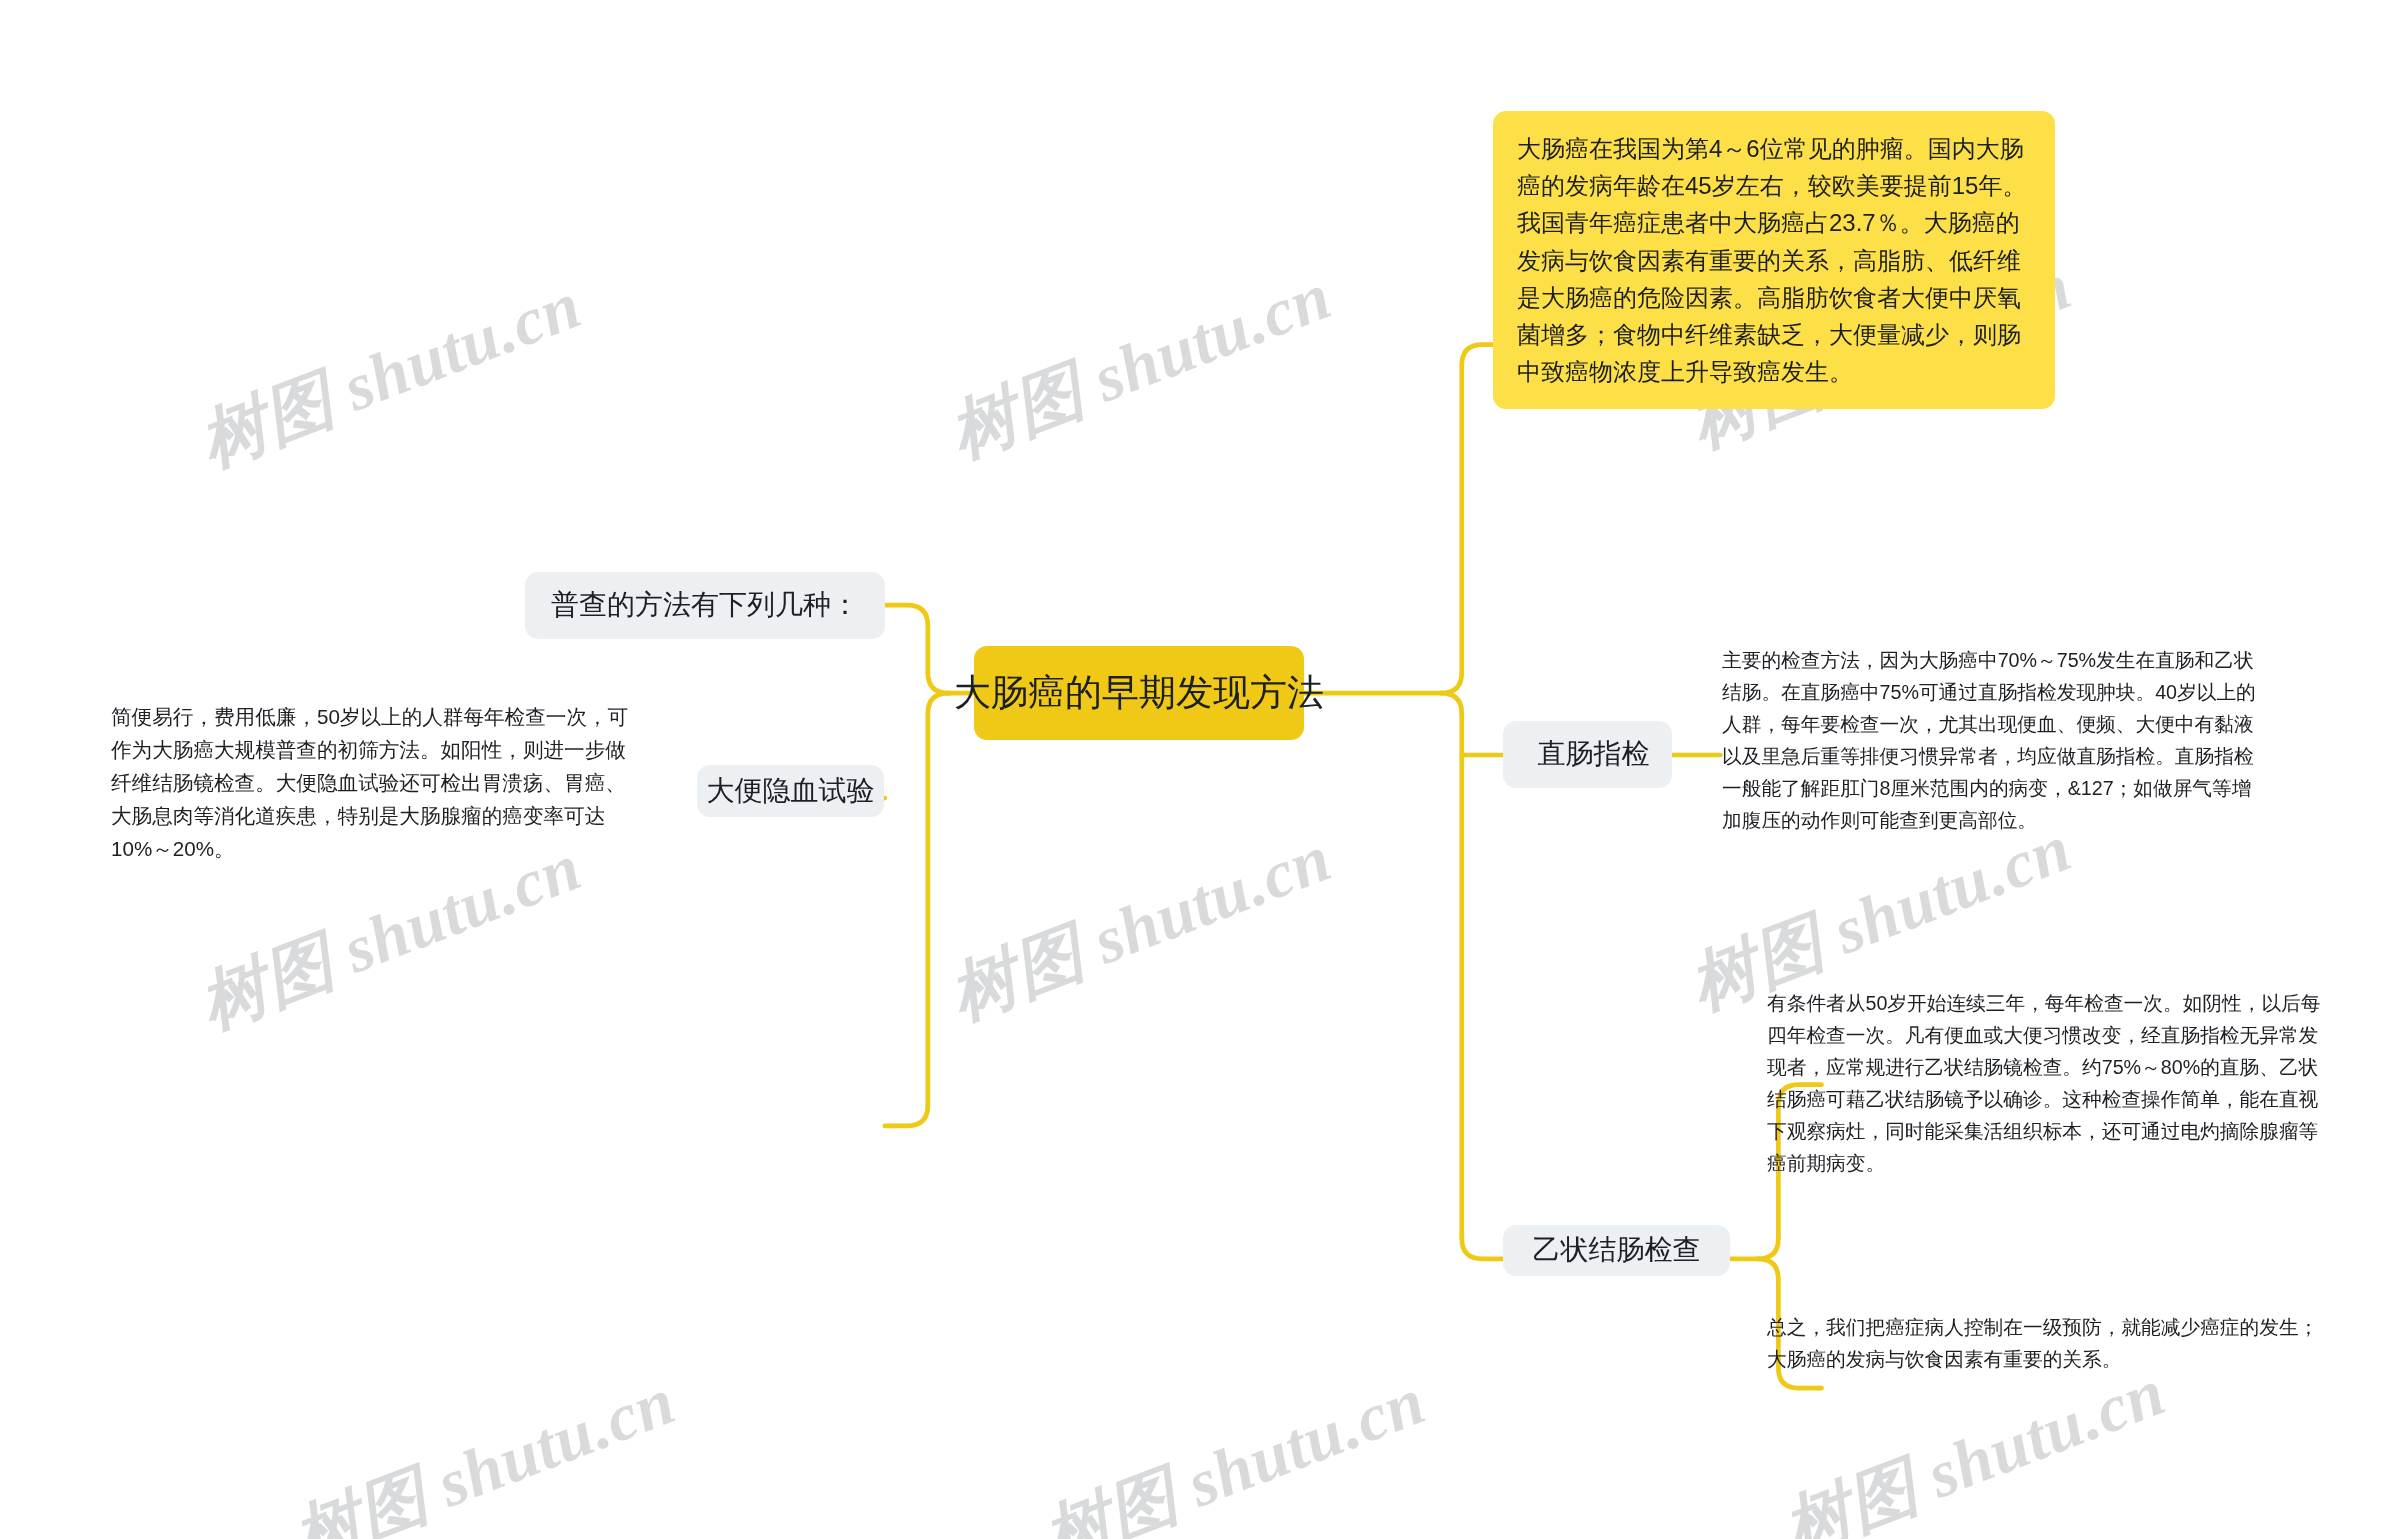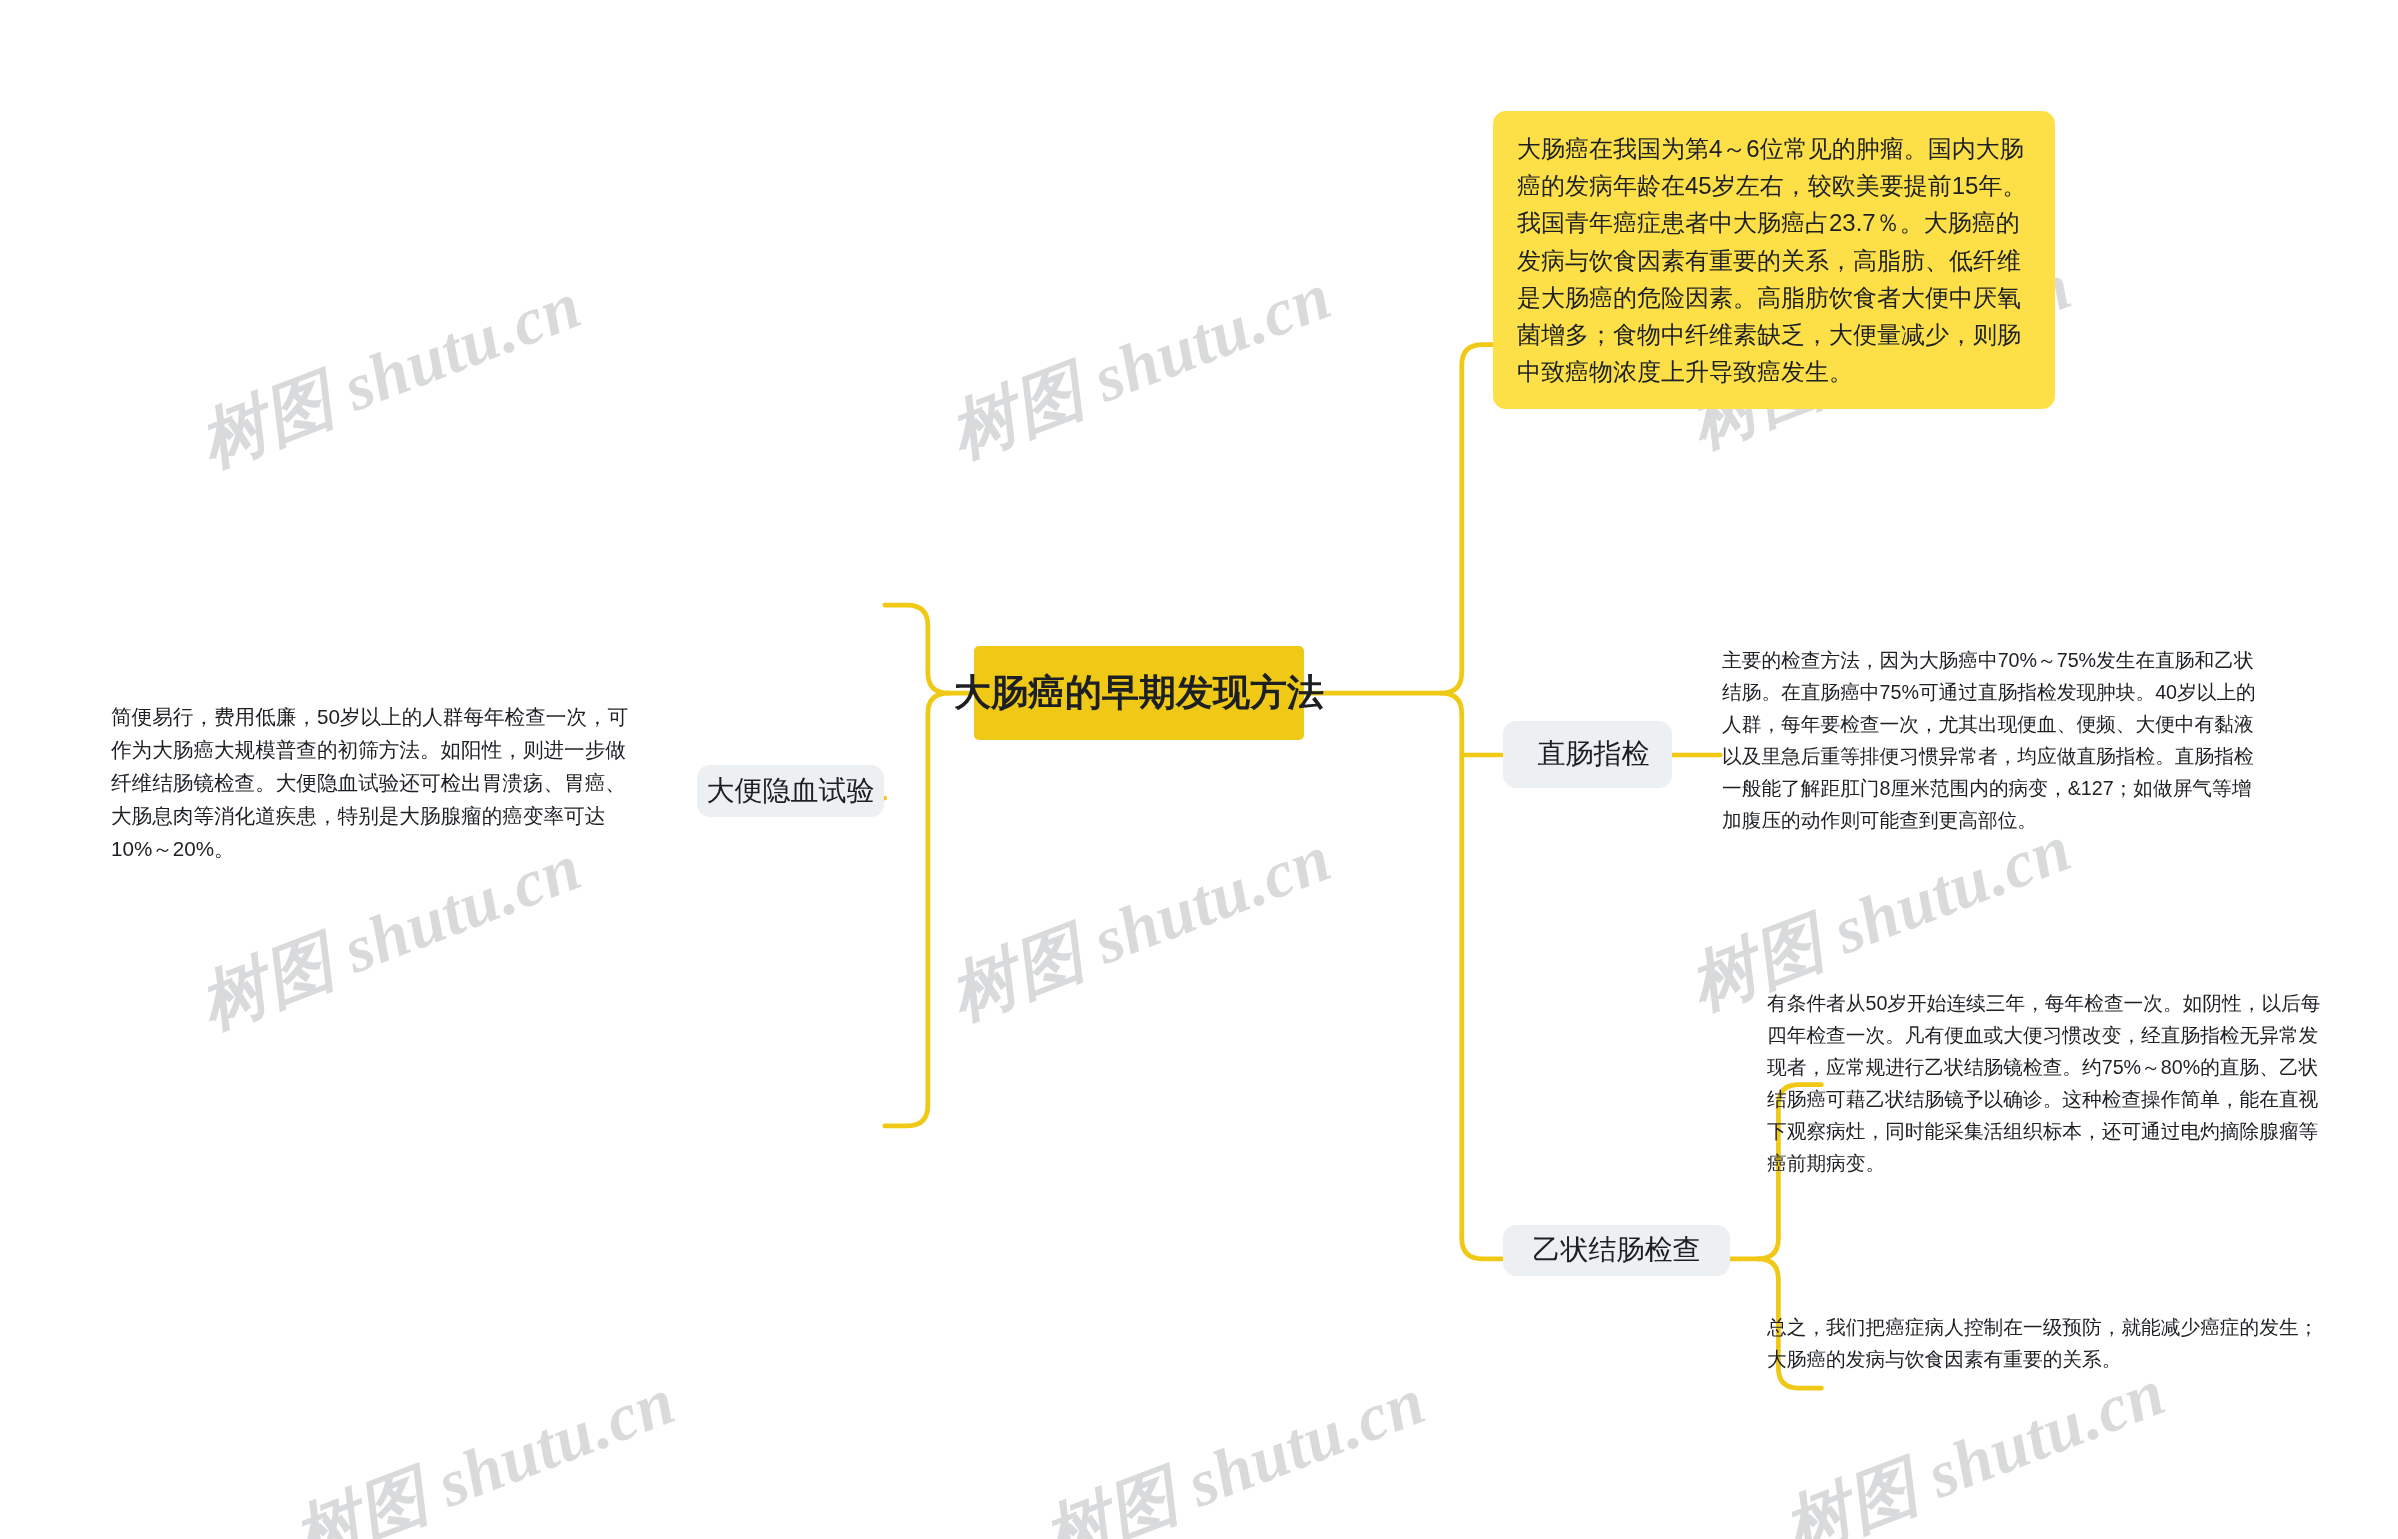--- a/index.html
+++ b/index.html
@@ -61,27 +61,26 @@
     background: #edf0f3;
     border-radius: 13px;
     padding: 13px 22.5px;
     display: flex;
     align-items: center;
     box-sizing: border-box;
   }
 
   .node-root {
     background: #efc915;
-    border-radius: 5px;
+    border-radius: 13px;
     padding: 15px 42px;
     display: flex;
     align-items: center;
     justify-content: center;
     box-sizing: border-box;
-    font-weight: bold;
   }
   .node-root .node-text {
     font-size: 37px;
     line-height: 1.25;
     color: #1c1f23;
     white-space: nowrap;
   }
 
   .node-label .node-text {
     font-size: 28px;
@@ -167,20 +166,23 @@
       <path d="M 990 1180 Q 990 1202 968 1202 L 944 1202"></path>
 
       <path d="M 944 852 L 900 852"></path>
     </g>
   </svg>
 
   <div class="node node-root" style="left:974px; top:646px; width:330px; height:94px;">
     <span class="node-text">大肠癌的早期发现方法</span>
   </div>
 
+  <div class="node node-box node-label" style="left:525px; top:572px; width:360px; height:67px; justify-content:center;">
+    <span class="node-text">普查的方法有下列几种：</span>
+  </div>
 
   <div class="node node-box node-label" style="left:697px; top:765px; width:187px; height:52px; justify-content:center;">
     <span class="node-text">大便隐血试验</span>
   </div>
 
   <div class="node node-para node-para-plain" style="left:111px; top:701px; width:527px;">
     <span class="node-text">简便易行，费用低廉，50岁以上的人群每年检查一次，可作为大肠癌大规模普查的初筛方法。如阳性，则进一步做纤维结肠镜检查。大便隐血试验还可检出胃溃疡、胃癌、大肠息肉等消化道疾患，特别是大肠腺瘤的癌变率可达10%～20%。</span>
   </div>
 
   <div class="node node-para node-para-bg" style="left:1493px; top:111px; width:562px;">

